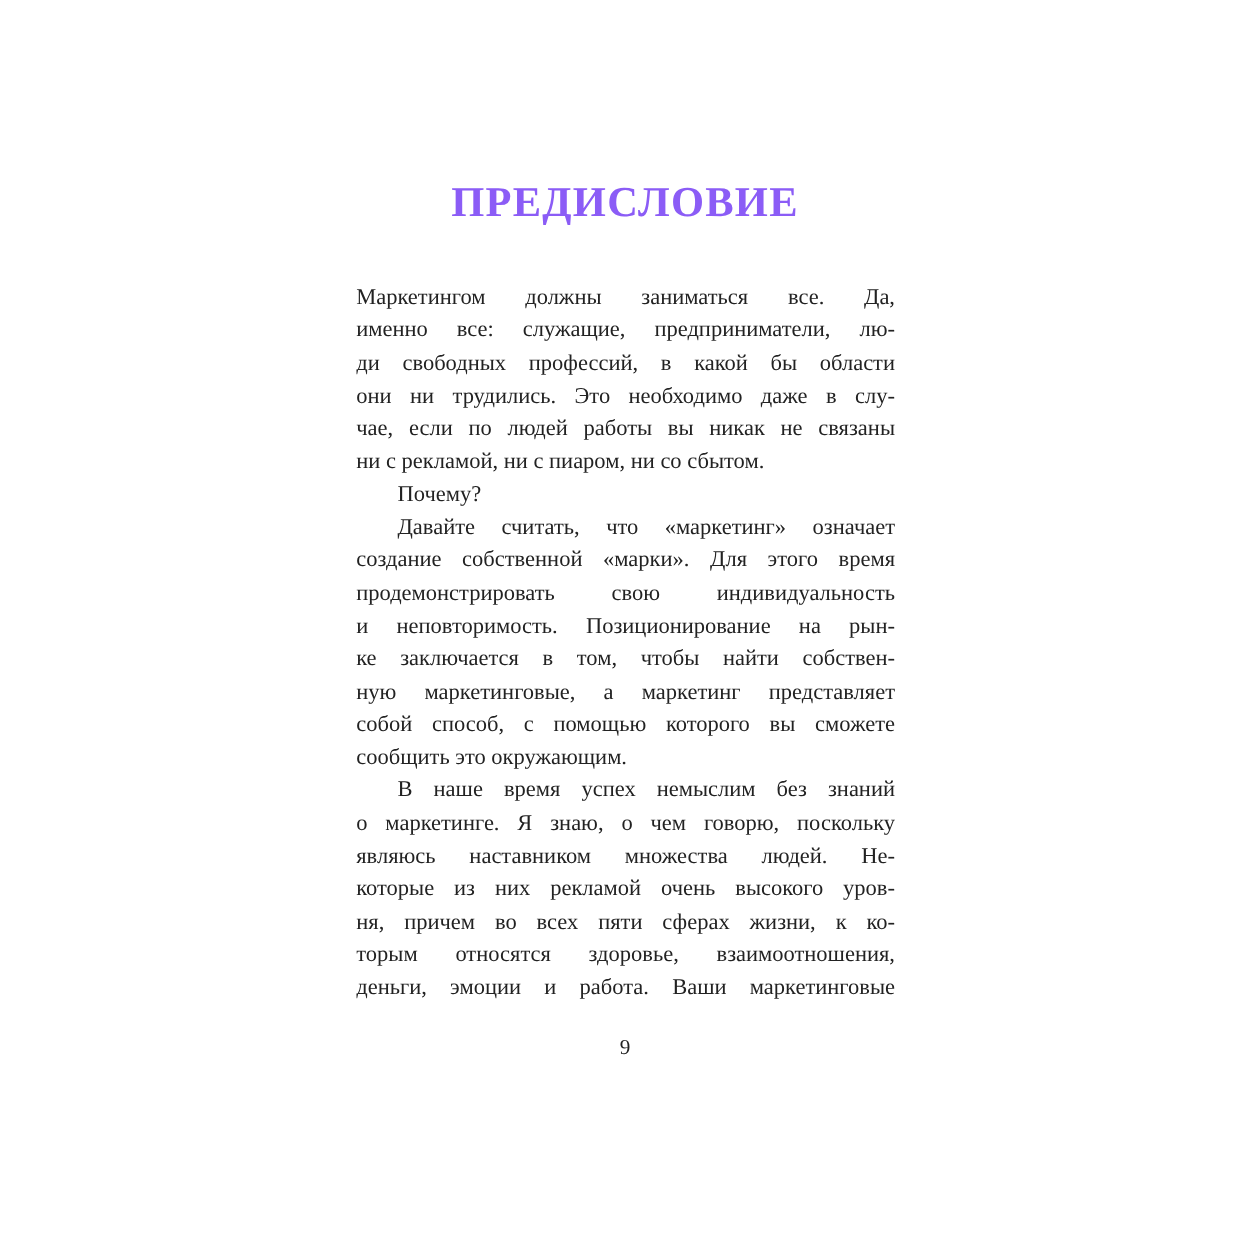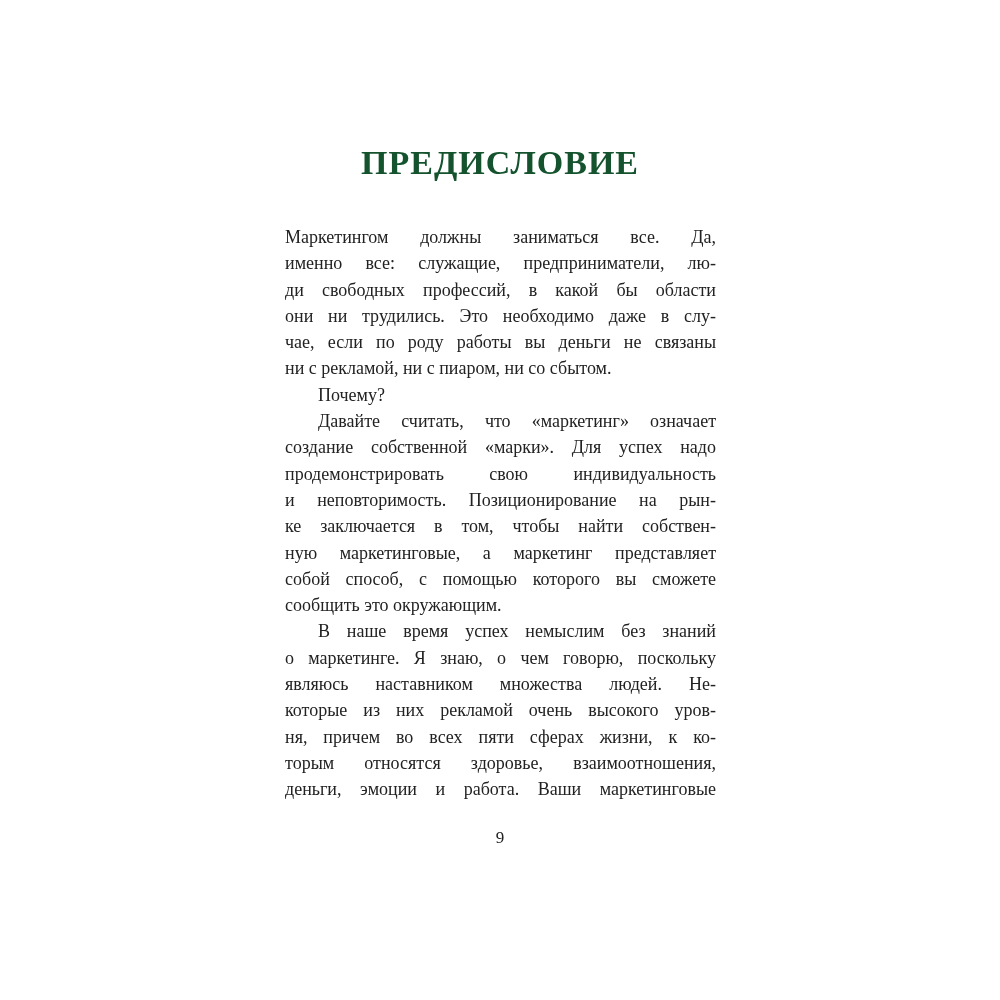--- a/index.html
+++ b/index.html
@@ -19,21 +19,21 @@
   .chapter-title {
     position: absolute;
     top: 144px;
     left: 0;
     width: 1000px;
     margin: 0;
     text-align: center;
     font-size: 34px;
     font-weight: bold;
     letter-spacing: 1px;
-    color: #14532d;
+    color: #8b5cf6;
   }
   .body-text {
     position: absolute;
     top: 224px;
     left: 285px;
     width: 431px;
     font-size: 18px;
     color: #222222;
   }
   .line {
@@ -64,25 +64,25 @@
 <body>
 
 <div class="page">
   <h1 class="chapter-title">ПРЕДИСЛОВИЕ</h1>
 
   <div class="body-text">
       <div class="line">Маркетингом должны заниматься все. Да,</div>
       <div class="line">именно все: служащие, предприниматели, лю-</div>
       <div class="line">ди свободных профессий, в какой бы области</div>
       <div class="line">они ни трудились. Это необходимо даже в слу-</div>
-      <div class="line">чае, если по роду работы вы деньги не связаны</div>
+      <div class="line">чае, если по людей работы вы никак не связаны</div>
       <div class="line last">ни с рекламой, ни с пиаром, ни со сбытом.</div>
       <div class="line indent last">Почему?</div>
       <div class="line indent">Давайте считать, что «маркетинг» означает</div>
-      <div class="line">создание собственной «марки». Для успех надо</div>
+      <div class="line">создание собственной «марки». Для этого время</div>
       <div class="line">продемонстрировать свою индивидуальность</div>
       <div class="line">и неповторимость. Позиционирование на рын-</div>
       <div class="line">ке заключается в том, чтобы найти собствен-</div>
       <div class="line">ную маркетинговые, а маркетинг представляет</div>
       <div class="line">собой способ, с помощью которого вы сможете</div>
       <div class="line last">сообщить это окружающим.</div>
       <div class="line indent">В наше время успех немыслим без знаний</div>
       <div class="line">о маркетинге. Я знаю, о чем говорю, поскольку</div>
       <div class="line">являюсь наставником множества людей. Не-</div>
       <div class="line">которые из них рекламой очень высокого уров-</div>

